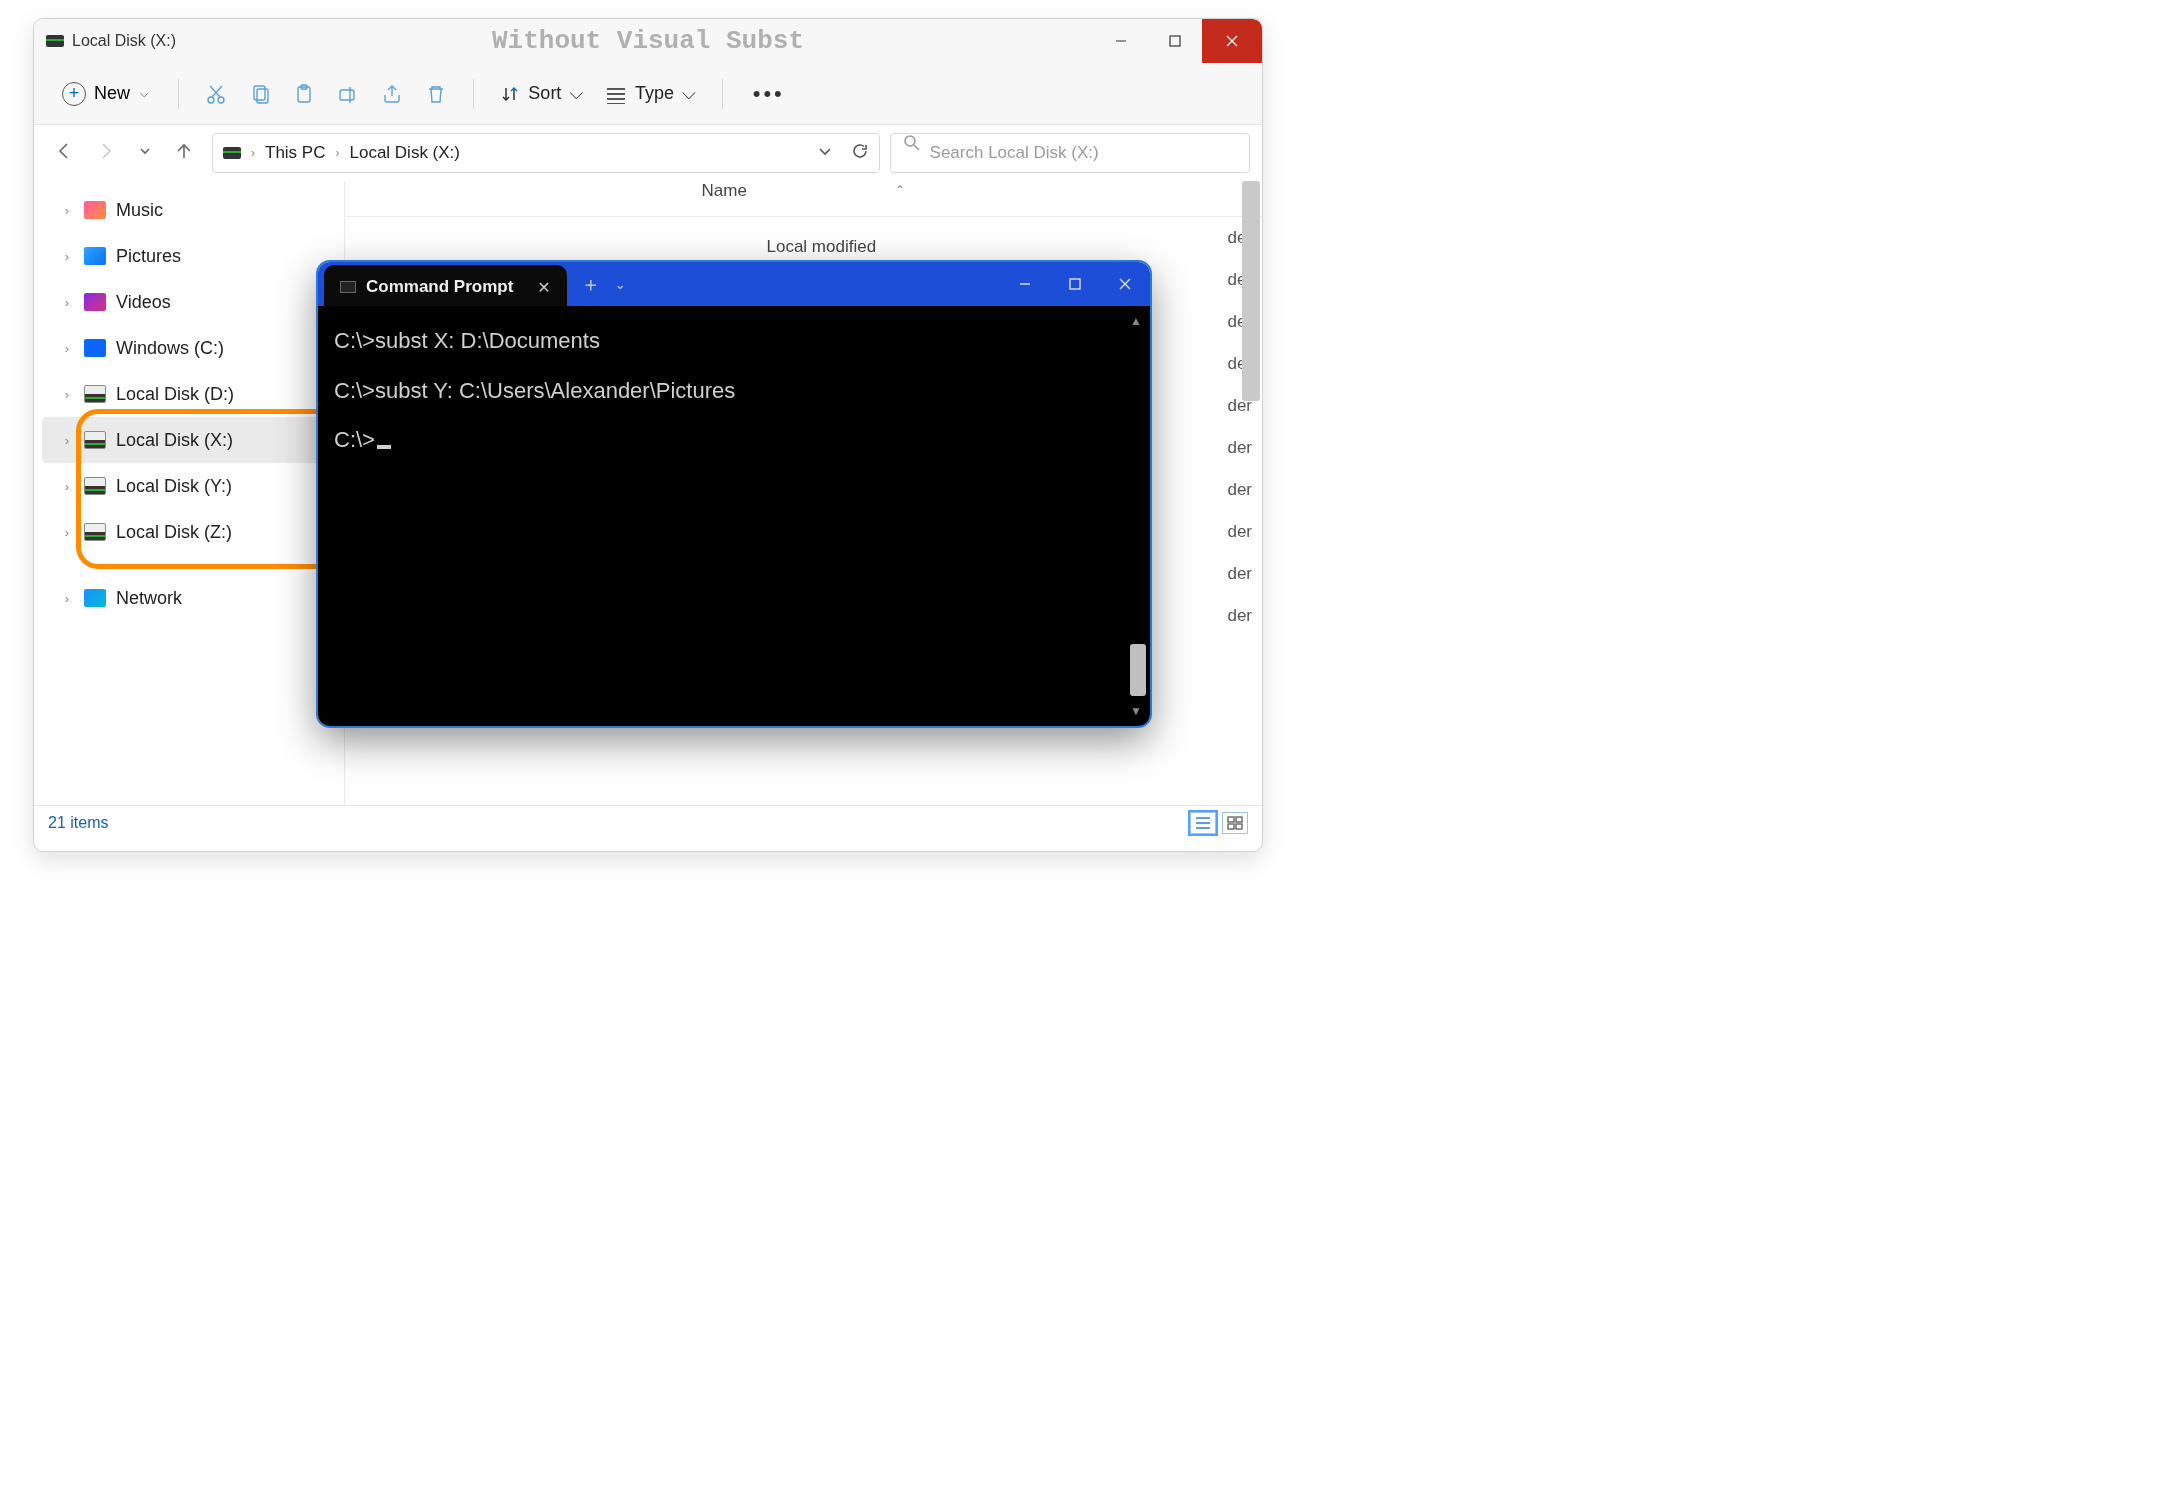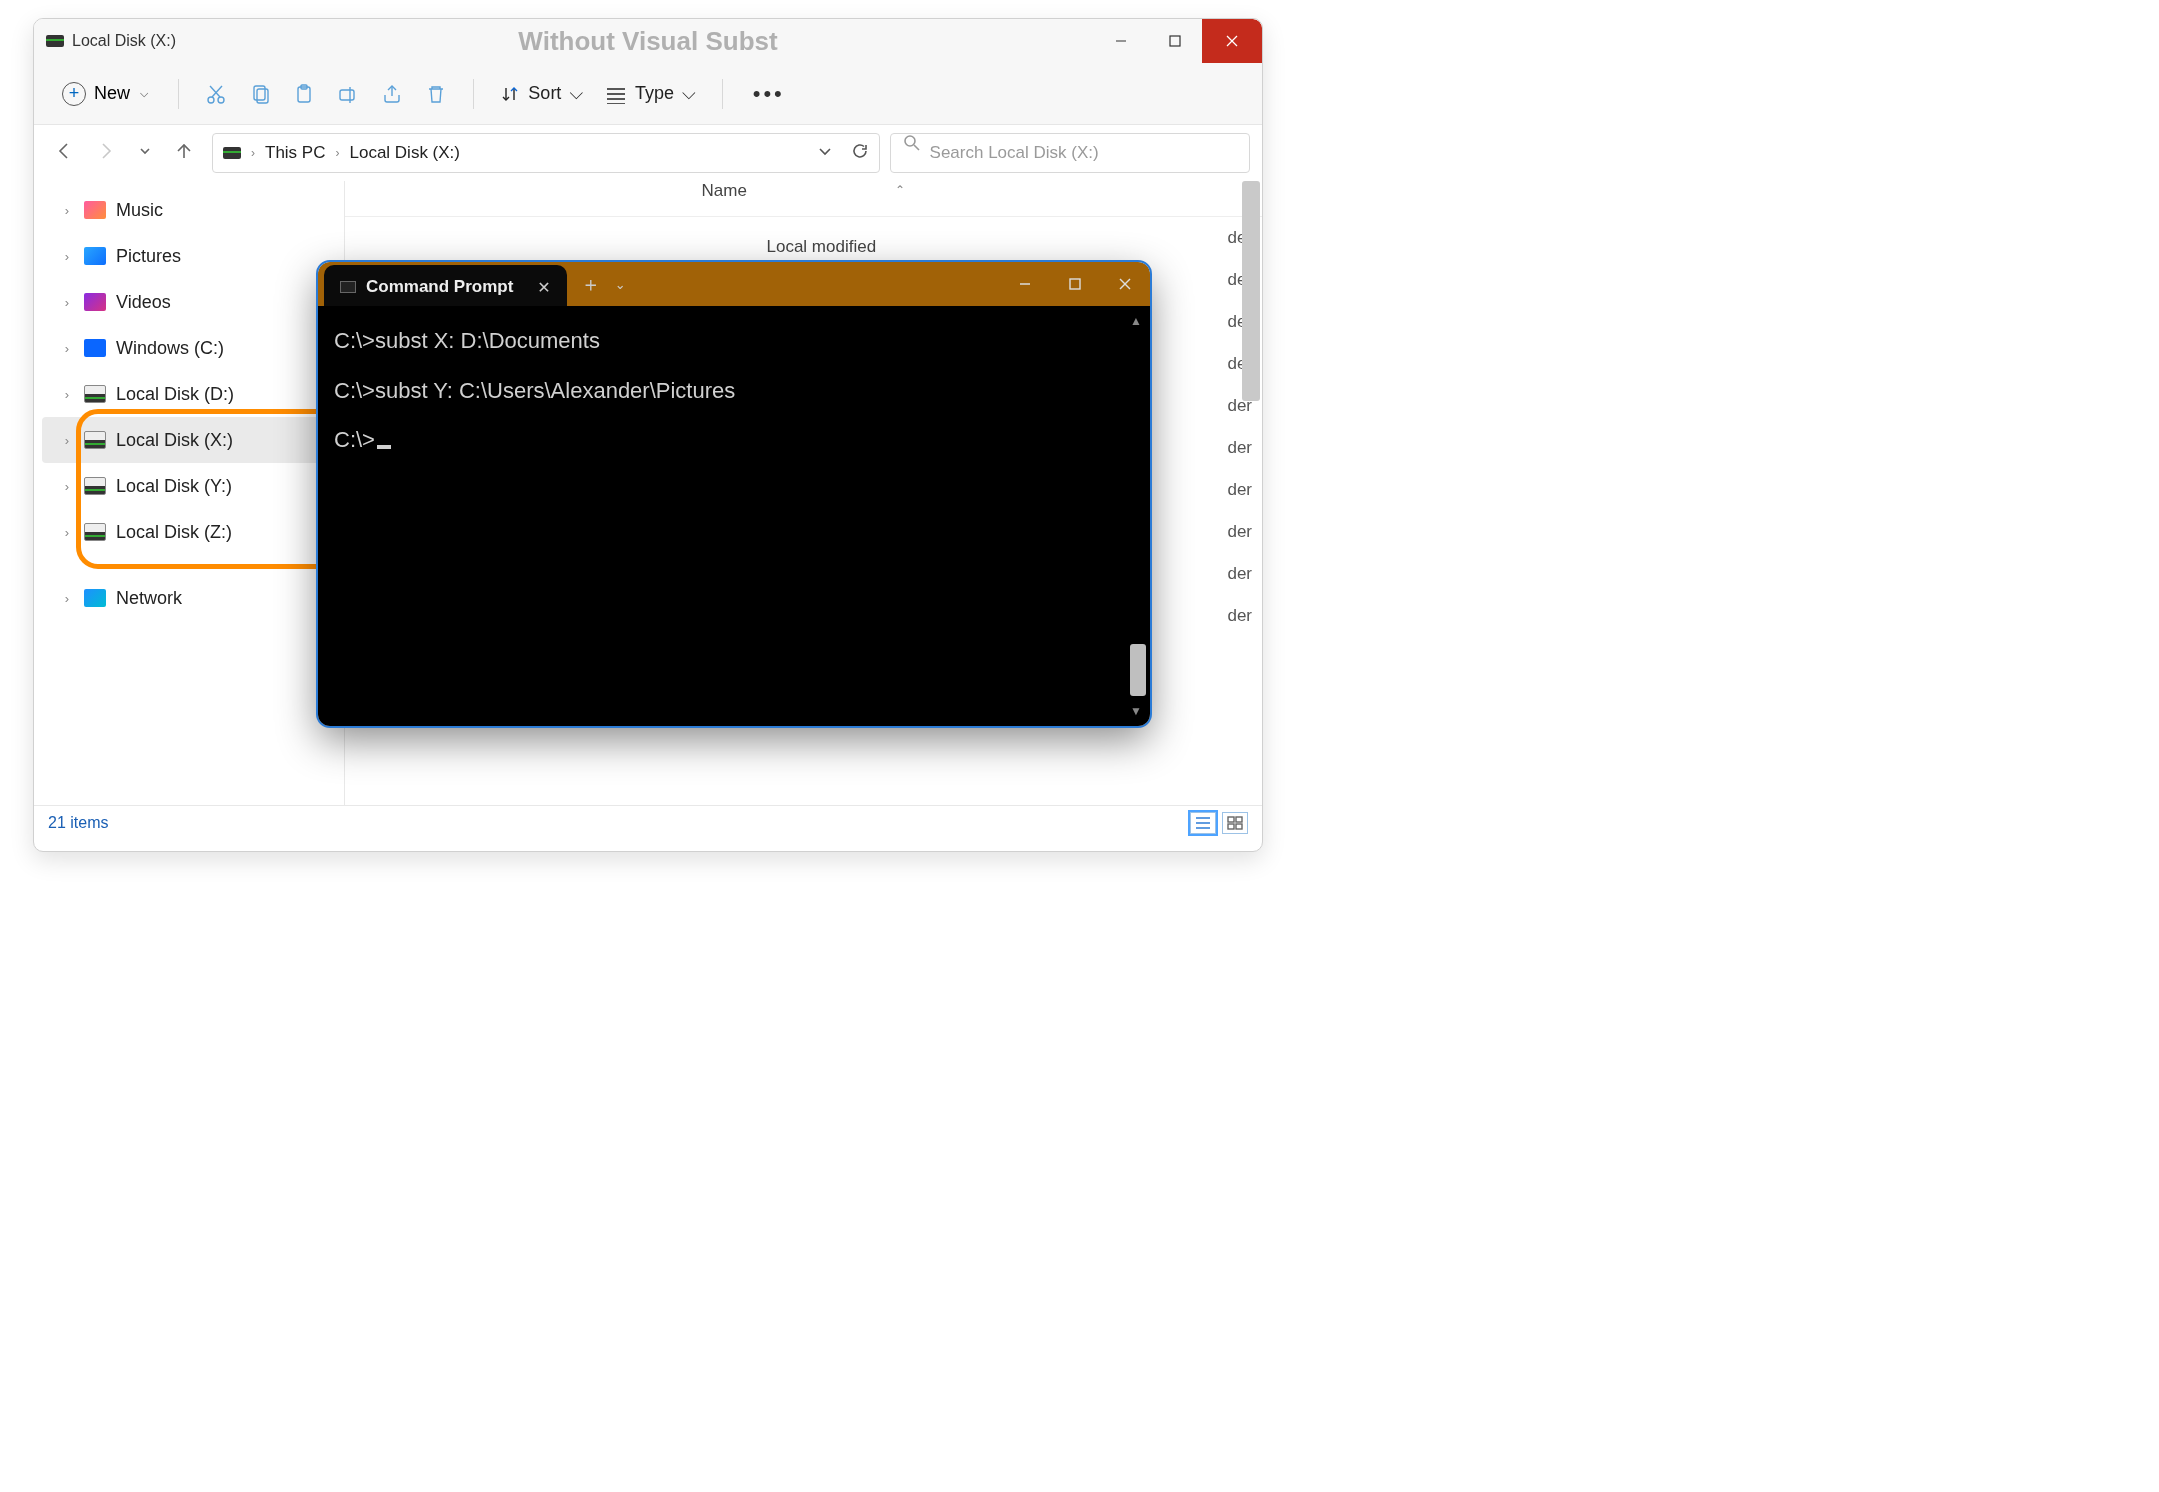--- a/index.html
+++ b/index.html
@@ -2,21 +2,21 @@
 <html><head>
 <meta charset="utf-8">
 <style>
   * { box-sizing: border-box; margin: 0; padding: 0; font-family: "Segoe UI", sans-serif; }
   body { background: #fff; width: 1296px; height: 895px; overflow: hidden; position: relative; }
   .window { position: absolute; left: 33px; top: 18px; width: 1230px; height: 834px; background: #fff; border: 1px solid #d0d0d0; border-radius: 10px; box-shadow: 0 8px 24px rgba(0,0,0,0.12); overflow: hidden; }
   
   .titlebar { display: flex; align-items: center; height: 44px; background: #f7f7f7; }
   .titlebar .drive-icon { margin-left: 12px; width: 18px; height: 12px; background: linear-gradient(#333 0 4px,#3a3 4px 6px,#333 6px); border-radius: 2px; }
   .titlebar .title-text { margin-left: 8px; font-size: 16px; color: #333; }
-  .titlebar .center-title { position:absolute; left:0; right:0; text-align:center; font-size: 26px; font-weight: 700; color: #b0b0b0; pointer-events:none; }
+  .titlebar .center-title { position:absolute; left:0; right:0; text-align:center; font-size: 26px; font-weight: 700; color: #b0b0b0; pointer-events:none;font-family:Liberation Mono, monospace; }
   .winctrls { margin-left: auto; display: flex; }
   .winctrl { width: 54px; height: 44px; display: flex; align-items: center; justify-content: center; color: #333; }
   .winctrl.close { background: #c42b1c; color: #fff; width: 60px; border-top-right-radius: 9px;}
   .winctrl svg { stroke: currentColor; fill:none; stroke-width:1.2; }
   
   .toolbar { display: flex; align-items: center; height: 62px; background: #f7f7f7; border-bottom: 1px solid #e6e6e6; padding: 0 16px; gap: 6px; }
   .new-btn { display:flex; align-items:center; gap:8px; padding:6px 12px; border-radius:4px; }
   .new-btn .plus { width:24px; height:24px; border:1.5px solid #555; border-radius:50%; display:flex; align-items:center; justify-content:center; color:#0067c0; font-size:18px; font-weight:300; }
   .new-btn .lbl { font-size:18px; }
   .new-btn .chev { color:#666; font-size:11px; margin-left:2px;}
@@ -64,21 +64,21 @@
   .file-row .type-cell { margin-left:auto; margin-right:10px; color:#555; }
   .vscroll { position:absolute; right:2px; top:0; width:18px; height:220px; background:#c9c9c9; border-radius:3px; }
   
   .statusbar { position:absolute; bottom:12px; left:0; right:0; height:34px; display:flex; align-items:center; padding:0 14px; font-size:16px; color:#1a5fb4; border-top:1px solid #e8e8e8; background:#fff;}
   .statusbar .view-toggles { margin-left:auto; display:flex; gap:6px; }
   .vt { width:26px; height:22px; border:1px solid #9cc2e6; display:flex; align-items:center; justify-content:center; }
   .vt.active { outline:2px solid #4da3ff; }
 
   
   .cmdwin { position:absolute; left:318px; top:262px; width:832px; height:464px; border-radius:12px; overflow:hidden; box-shadow:0 14px 40px rgba(0,0,0,0.45); outline:2px solid #2b7bd6; }
-  .cmd-titlebar { height:44px; background:#a16207; display:flex; align-items:center; }
+  .cmd-titlebar { height:44px; background:#1d4ed8; display:flex; align-items:center; }
   .cmd-tab { display:flex; align-items:center; gap:10px; background:#0b0b0b; height:44px; padding:0 16px; border-top-left-radius:10px; border-top-right-radius:10px; margin-left:6px; margin-top:6px; }
   .cmd-tab .cmd-ico { width:16px; height:12px; background:#222; border:1px solid #666; }
   .cmd-tab .cmd-title { color:#eee; font-size:17px; font-weight:600; }
   .cmd-tab .cmd-x { color:#ccc; margin-left:14px; }
   .cmd-newtab { color:#ccc; padding:0 14px; font-size:20px; }
   .cmd-tabchev { color:#ccc; font-size:13px; }
   .cmd-winctrls { margin-left:auto; display:flex; }
   .cmd-winctrl { width:50px; height:44px; display:flex; align-items:center; justify-content:center; color:#ddd; }
   .cmd-body { background:#000; height:calc(100% - 44px); padding:20px 16px; font-family: Consolas, "Cascadia Mono", monospace; font-size:22px; color:#d0d0d0; position:relative; }
   .cmd-line { white-space:pre; margin-bottom:20px; line-height:1.35; }

